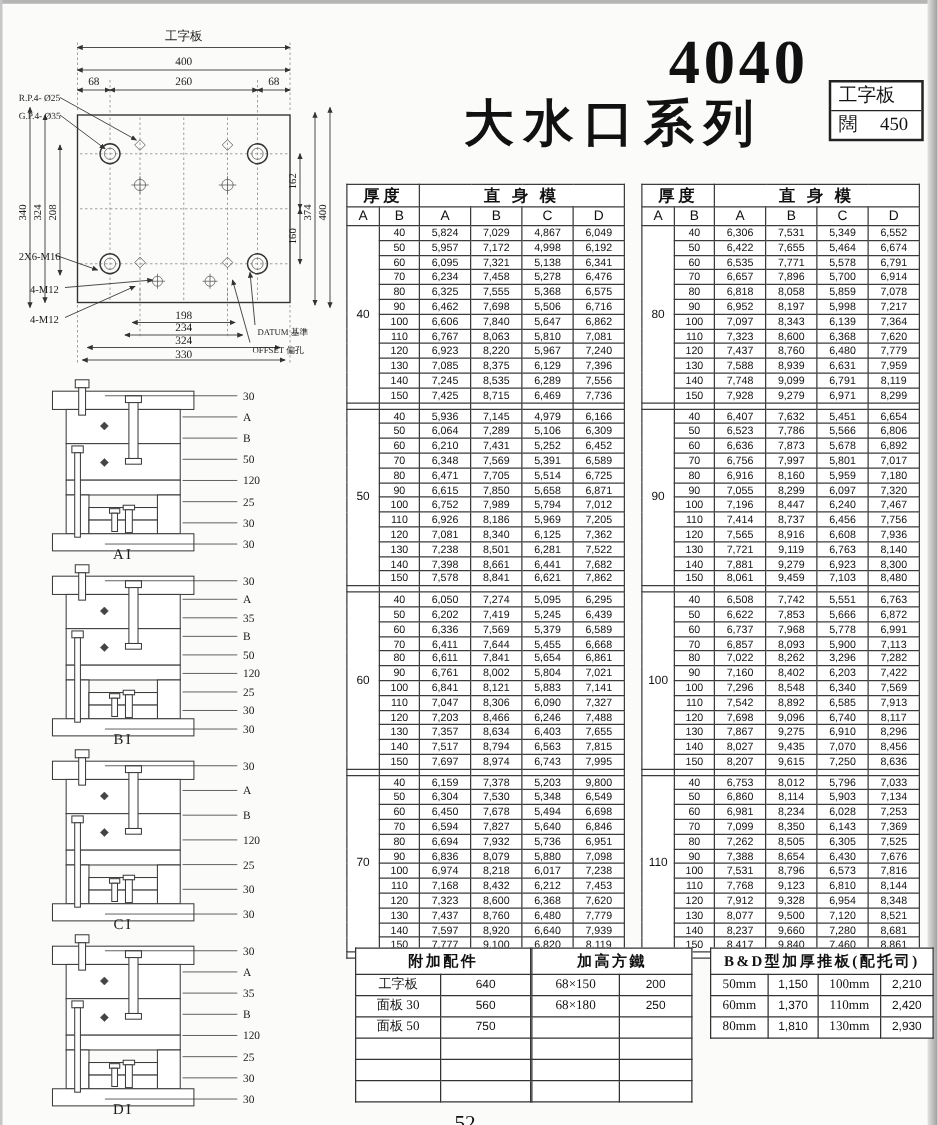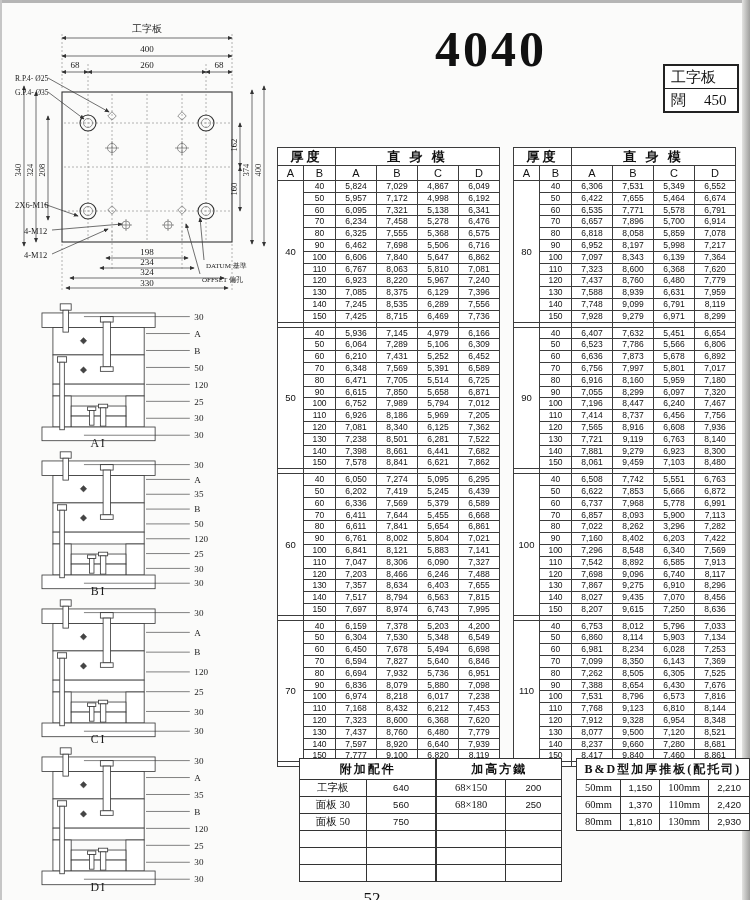--- a/index.html
+++ b/index.html
@@ -3,21 +3,21 @@
 <meta charset="utf-8">
 <style>
   html,body{margin:0;padding:0;background:#b9b9b9;}
   .frame{position:relative;width:750px;height:900px;overflow:hidden;background:#fbfbfa;font-family:"Liberation Sans",sans-serif;color:#111;}
   .edge-top{position:absolute;left:0;top:0;width:100%;height:3px;background:#b5b5b5;}
   .edge-left{position:absolute;left:0;top:0;width:2px;height:100%;background:#c6c6c6;}
   .edge-right{position:absolute;right:0;top:0;width:8px;height:100%;background:linear-gradient(to right,#e3e3e1,#9f9f9d);}
 
   
   .title-block{position:absolute;left:335px;top:22px;width:312px;text-align:center;}
-  .title-main{font:bold 50px/54px "Liberation Serif",serif;letter-spacing:3px;}
+  .title-main{font:bold 50px/54px "Liberation Serif",serif;letter-spacing:3px;text-align:right;}
   .title-sub{font:bold 40px/46px "Liberation Serif",serif;letter-spacing:8px;white-space:nowrap;}
   .spec-box{position:absolute;left:663px;top:64px;width:72px;border:2px solid #222;background:#fff;}
   .spec-row{font:15px/22px "Liberation Serif",serif;padding:0 6px;white-space:nowrap;}
   .spec-row + .spec-row{border-top:1.5px solid #222;}
   .spec-val{margin-left:18px;}
 
   
   .plan{position:absolute;left:14px;top:20px;width:262px;height:278px;}
   .plan svg{display:block;}
   svg text{font-family:"Liberation Serif",serif;fill:#1c1c1c;}
@@ -35,41 +35,42 @@
   .mtable th,.mtable td{border:0.8px solid #3c3c3c;padding:0;text-align:center;font:8.5px/10.8px "Liberation Sans",sans-serif;color:#111;overflow:hidden;white-space:nowrap;}
   .mtable th.h1{font:bold 13px/17px "Liberation Serif",serif;letter-spacing:3px;height:17px;}
   .mtable th.h2{font:11px/14px "Liberation Sans",sans-serif;height:14px;}
   .mtable td{height:10px;}
   .mtable td.gcell{font:9.5px "Liberation Sans",sans-serif;}
   .mtable tr.sp td{height:4px;}
   .t-left{left:277px;top:147px;}
   .t-right{left:513px;top:147px;}
 
   
-  .bottom-strip{position:absolute;left:299px;top:758px;display:flex;align-items:flex-start;justify-content:center;}
+  .bottom-strip{position:absolute;left:284px;top:758px;display:flex;align-items:flex-start;justify-content:center;}
   .btable{border-collapse:collapse;table-layout:fixed;background:#fff;border:1.5px solid #222;}
   .btable th{font:bold 12px/20px "Liberation Serif",serif;letter-spacing:2px;border:0.8px solid #333;height:20px;padding:0;white-space:nowrap;}
   .btable td{border:0.8px solid #333;padding:0 4px;height:16px;font:10.5px/16px "Liberation Serif",serif;white-space:nowrap;overflow:hidden;}
   .btable td.lab{text-align:center;}
   .btable td.val{text-align:center;font:9.5px/16px "Liberation Sans",sans-serif;}
   .bd-gap{width:14px;}
 
   .page-num{position:absolute;left:0;top:889px;width:744px;text-align:center;font:17px "Liberation Serif",serif;}
 </style>
 </head>
 <body>
 
 <div class="frame">
 
   <div class="edge-top"></div>
   <div class="edge-left"></div>
   <div class="edge-right"></div>
 
   <div class="title-block">
     <div class="title-main">4040</div>
+    <div class="title-sub">大水口系列</div>
   </div>
 
   <div class="spec-box">
     <div class="spec-row">工字板</div>
     <div class="spec-row"><span>闊</span><span class="spec-val">450</span></div>
   </div>
 
   <div class="plan">
     <svg width="262" height="278" viewBox="0 0 262 278">
       <defs>
@@ -655,21 +656,21 @@
           <td></td>
           <td></td>
           <td></td>
         </tr>
         <tr>
           <td rowspan="12" class="gcell">70</td>
           <td>40</td>
           <td>6,159</td>
           <td>7,378</td>
           <td>5,203</td>
-          <td>4,200</td>
+          <td>9,800</td>
         </tr>
         <tr>
           <td>50</td>
           <td>6,304</td>
           <td>7,530</td>
           <td>5,348</td>
           <td>6,549</td>
         </tr>
         <tr>
           <td>60</td>

